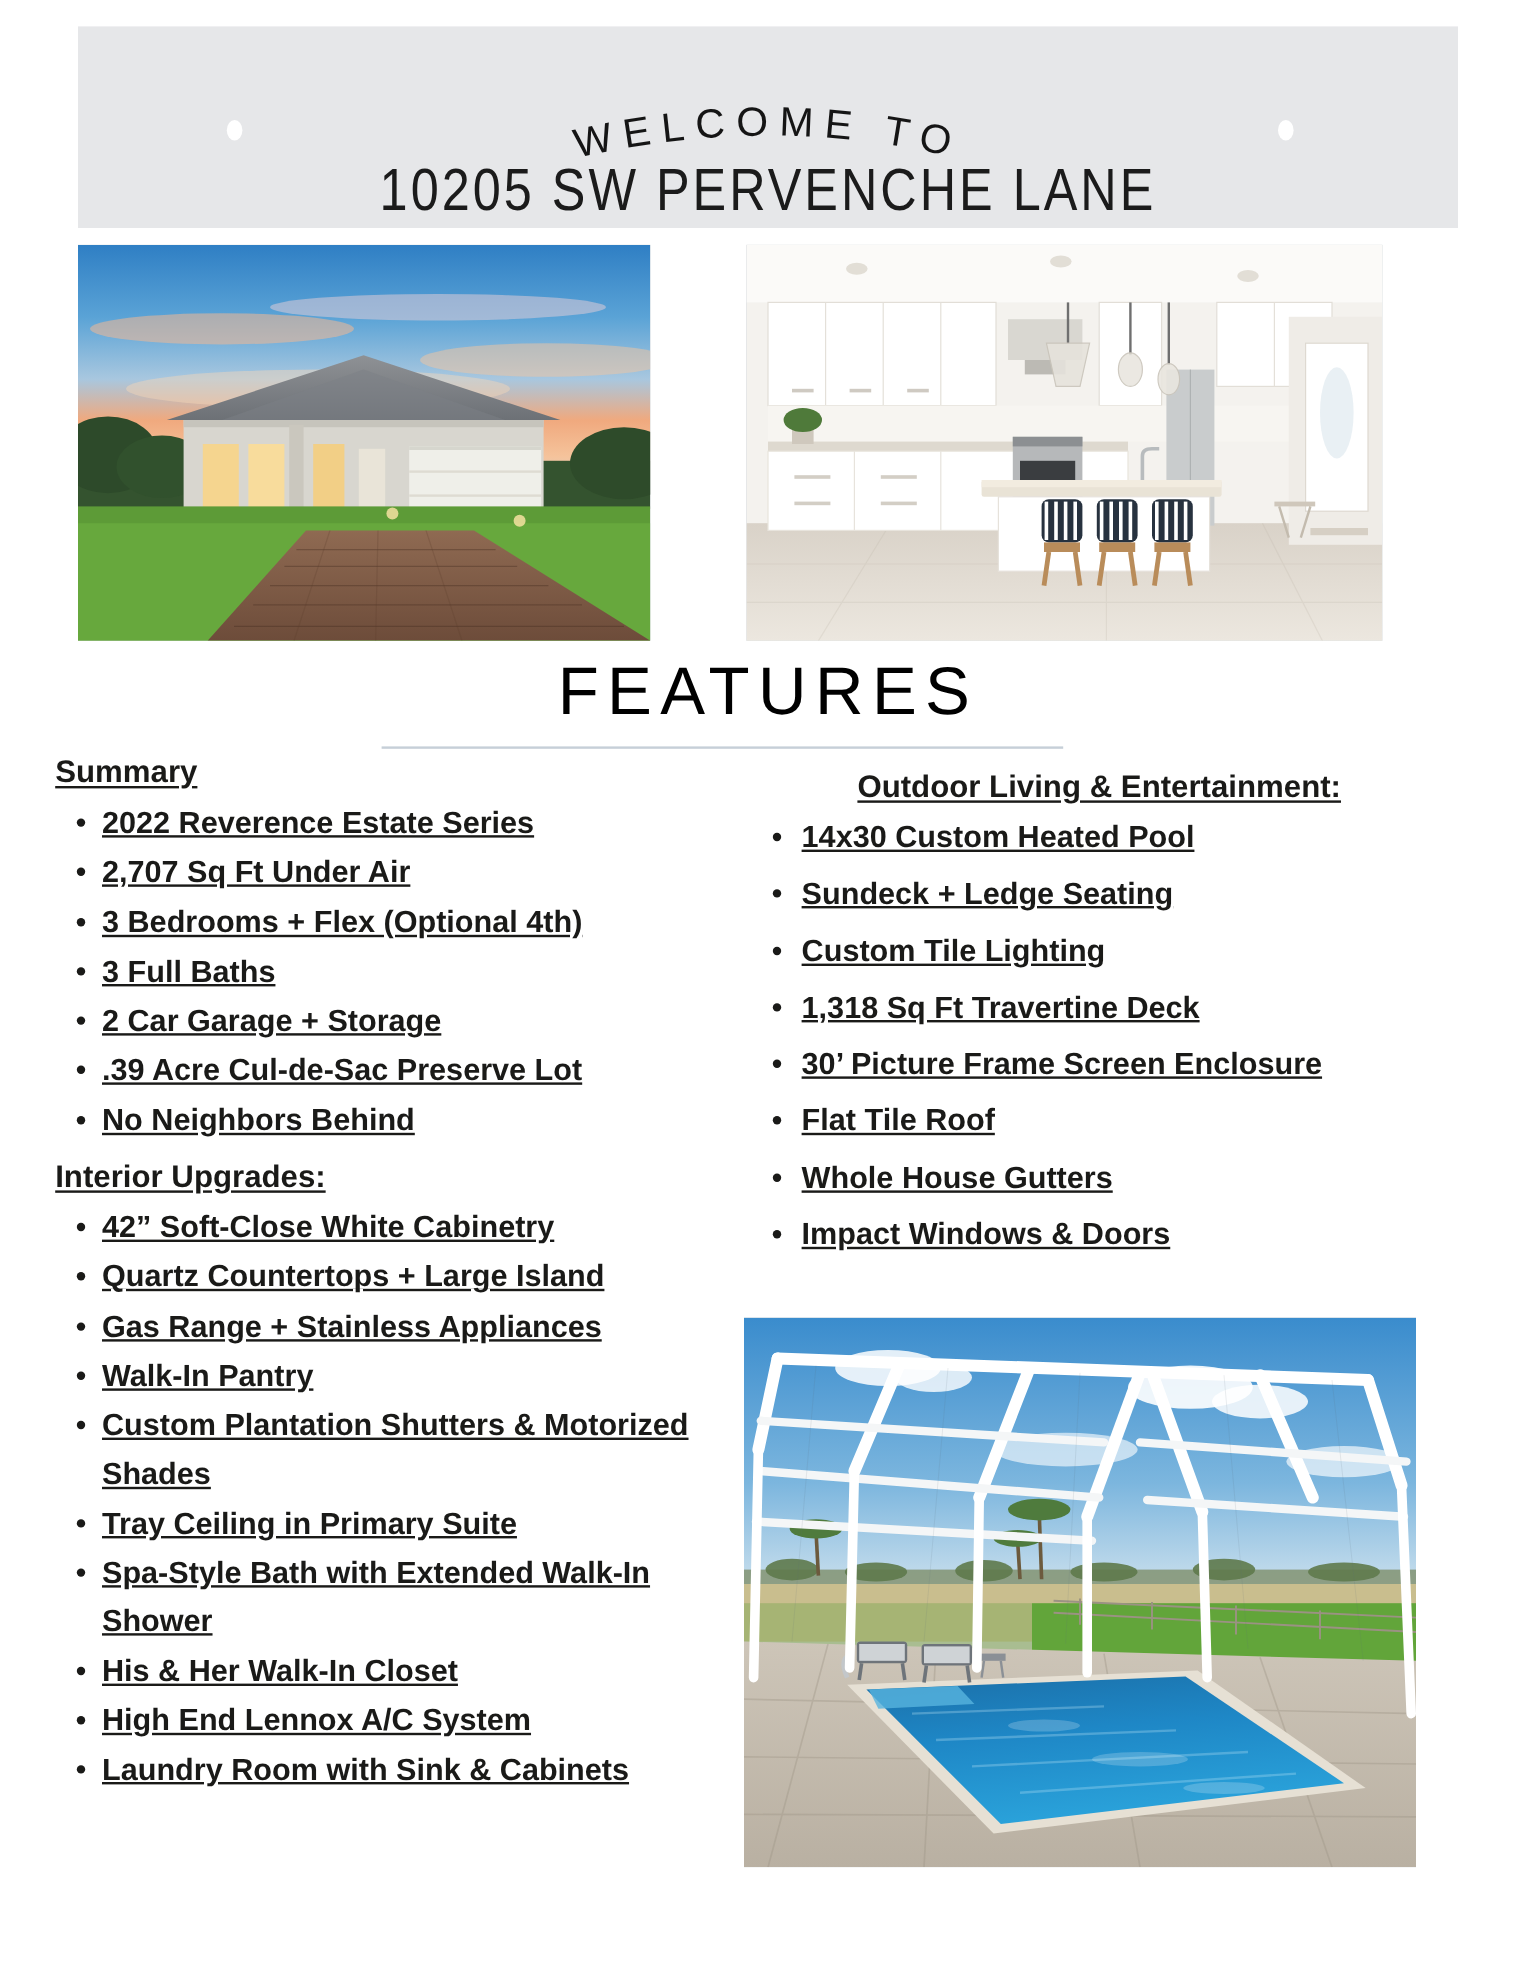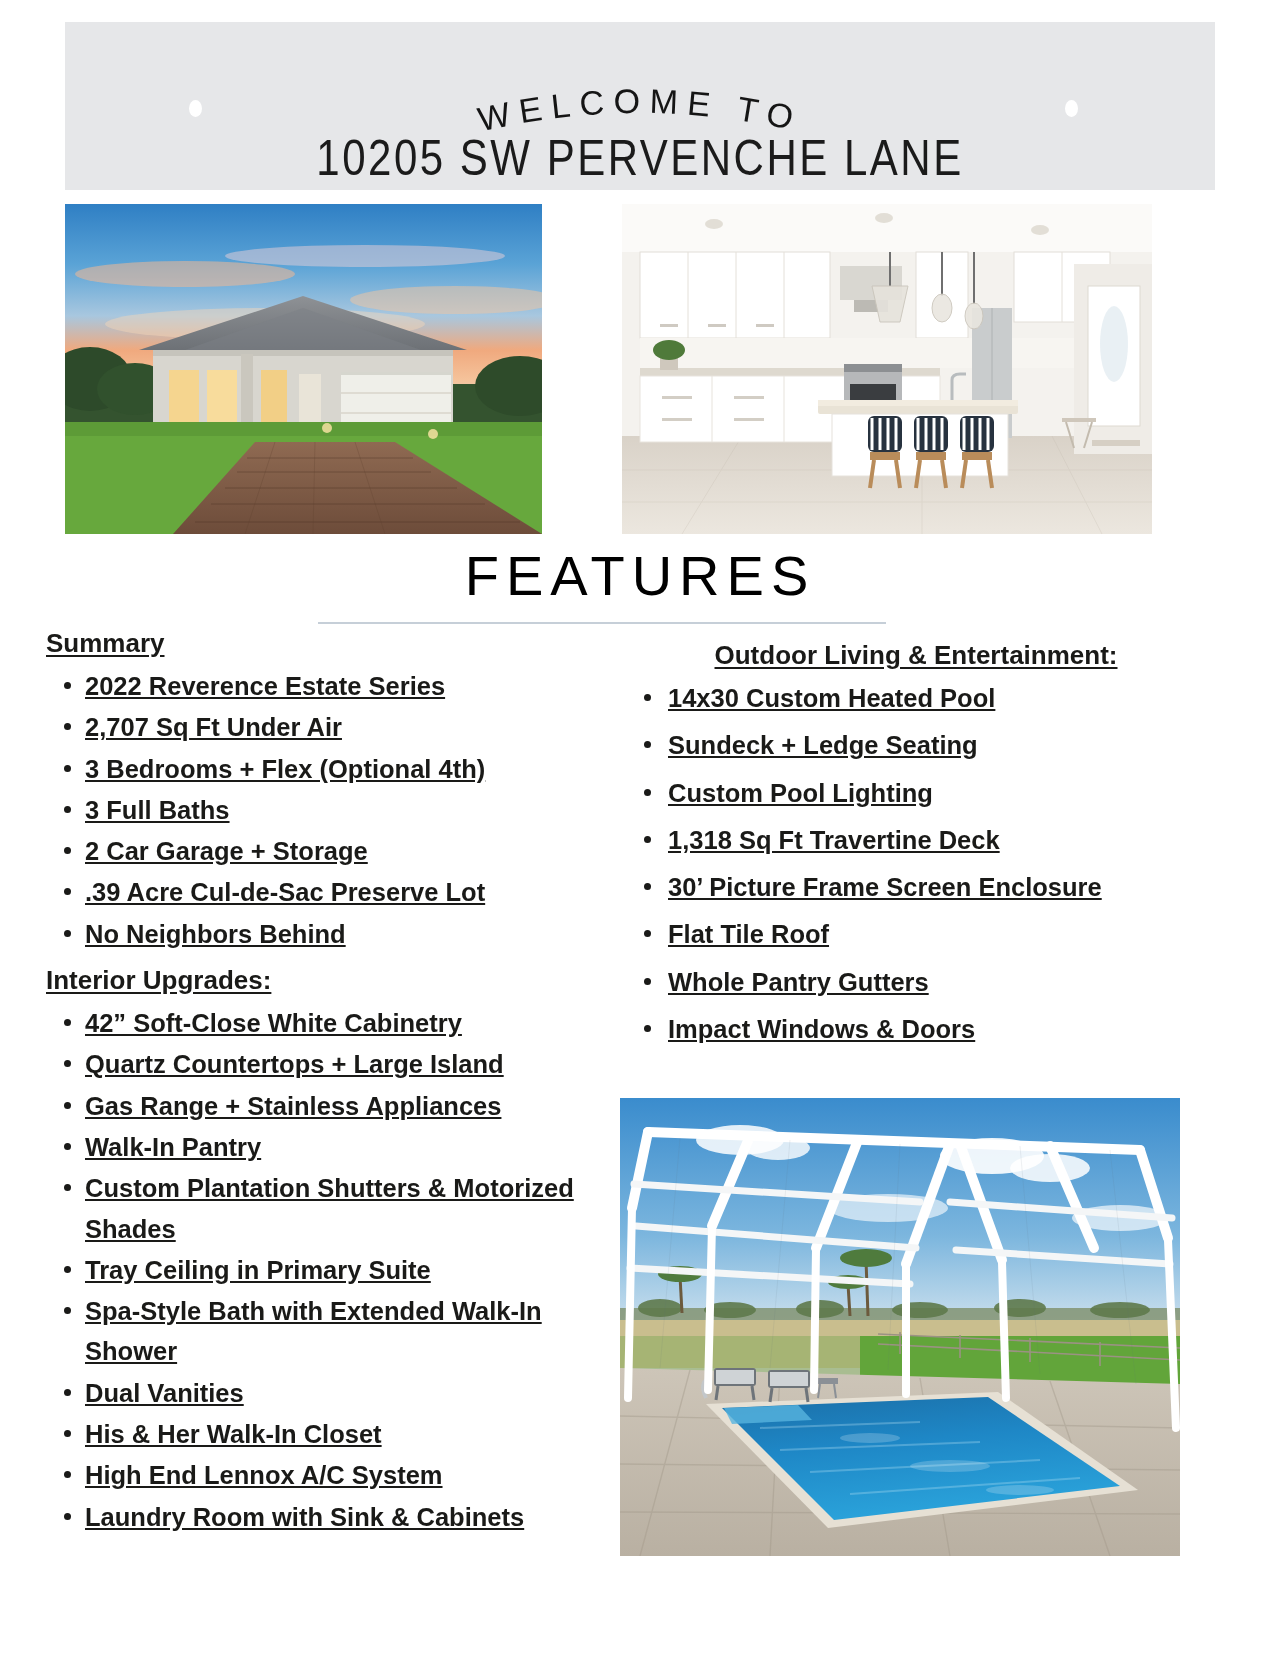--- a/index.html
+++ b/index.html
@@ -392,37 +392,36 @@
 
   <div class="group-title">Interior Upgrades:</div>
   <ul class="feature-list">
     <li>42” Soft-Close White Cabinetry</li>
     <li>Quartz Countertops + Large Island</li>
     <li> Gas Range + Stainless Appliances</li>
     <li>Walk-In Pantry</li>
     <li> Custom Plantation Shutters &amp; Motorized Shades</li>
     <li>Tray Ceiling in Primary Suite</li>
     <li>Spa-Style Bath with Extended Walk-In Shower</li>
-    <li>Dual Vanities</li>
     <li>His &amp; Her Walk-In Closet</li>
     <li>High End Lennox A/C System</li>
     <li>Laundry Room with Sink &amp; Cabinets</li>
   </ul>
 </div>
 
 <div class="col col-right">
   <div class="group-title">Outdoor Living &amp; Entertainment:</div>
   <ul class="feature-list">
     <li>14x30 Custom Heated Pool</li>
     <li>Sundeck + Ledge Seating</li>
-    <li>Custom Pool Lighting</li>
+    <li>Custom Tile Lighting</li>
     <li>1,318 Sq Ft Travertine Deck</li>
     <li>30’ Picture Frame Screen Enclosure</li>
     <li>Flat Tile Roof</li>
-    <li>Whole Pantry Gutters</li>
+    <li>Whole House Gutters</li>
     <li>Impact Windows &amp; Doors</li>
   </ul>
 </div>
 
 <div class="photo photo-pool">
   <div class="art">
     <svg viewBox="0 0 560 458" preserveAspectRatio="none">
       <defs>
         <linearGradient id="poolSky" x1="0" y1="0" x2="0" y2="1">
           <stop offset="0%" stop-color="#3a8ccd"></stop>

